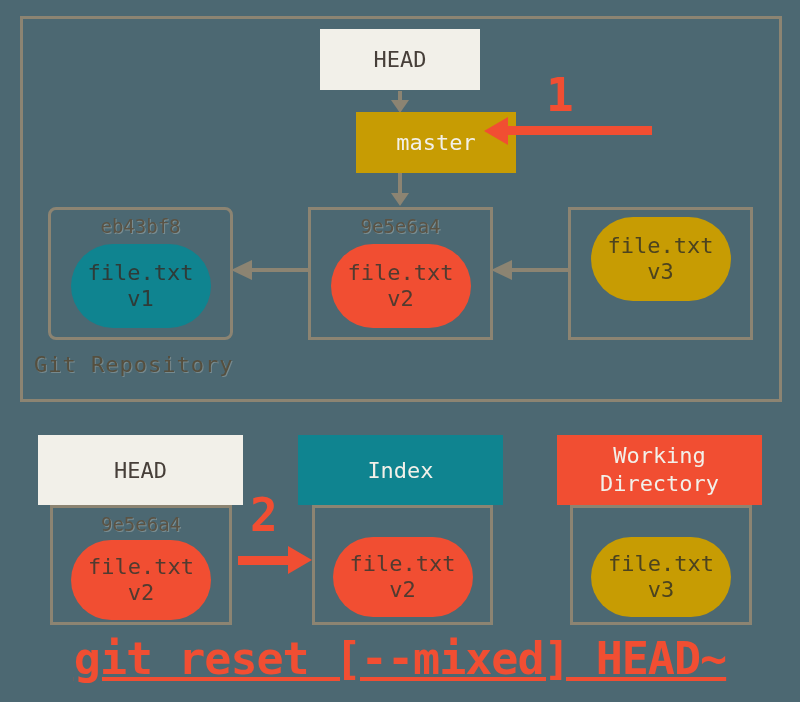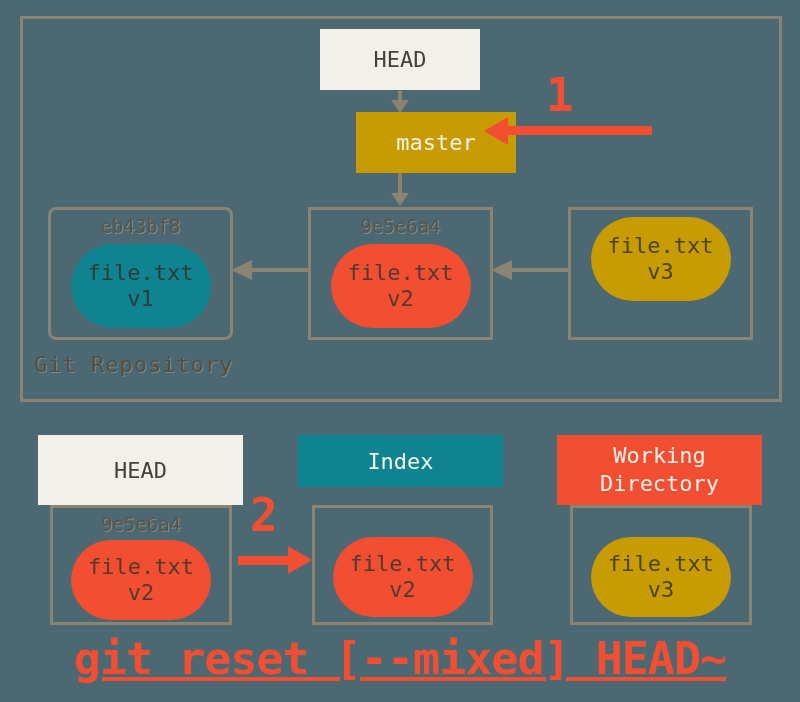--- a/index.html
+++ b/index.html
@@ -51,21 +51,21 @@
                  border-right:21px solid var(--gray);}
   .bar{background:var(--red);}
   .tri-left-red{border-top:14px solid transparent;border-bottom:14px solid transparent;
                 border-right:24px solid var(--red);}
   .tri-right-red{border-top:14px solid transparent;border-bottom:14px solid transparent;
                  border-left:24px solid var(--red);}
   .step{font-size:46px;font-weight:bold;color:var(--red);}
 
   
   .bhead-header{left:38px;top:435px;width:205px;height:70px;background:var(--offwhite);color:var(--dark);}
-  .index-header{left:298px;top:435px;width:205px;height:52px;background:var(--teal);color:var(--offwhite);}
+  .index-header{left:298px;top:435px;width:205px;height:70px;background:var(--teal);color:var(--offwhite);}
   .wd-header{left:557px;top:435px;width:205px;height:70px;background:var(--red);color:var(--offwhite);
              line-height:28px;padding:0 28px;}
   .bbox{top:505px;height:120px;border:3px solid var(--gray);}
   .bhead-box{left:50px;width:182px;}
   .index-box{left:312px;width:181px;}
   .wd-box{left:570px;width:182px;}
   .bpill{width:140px;height:80px;border-radius:40px;margin:0 auto;
          display:flex;flex-direction:column;align-items:center;justify-content:center;
          font-size:22px;line-height:1.2;}
   .bhead-pill{margin-top:5px;}

